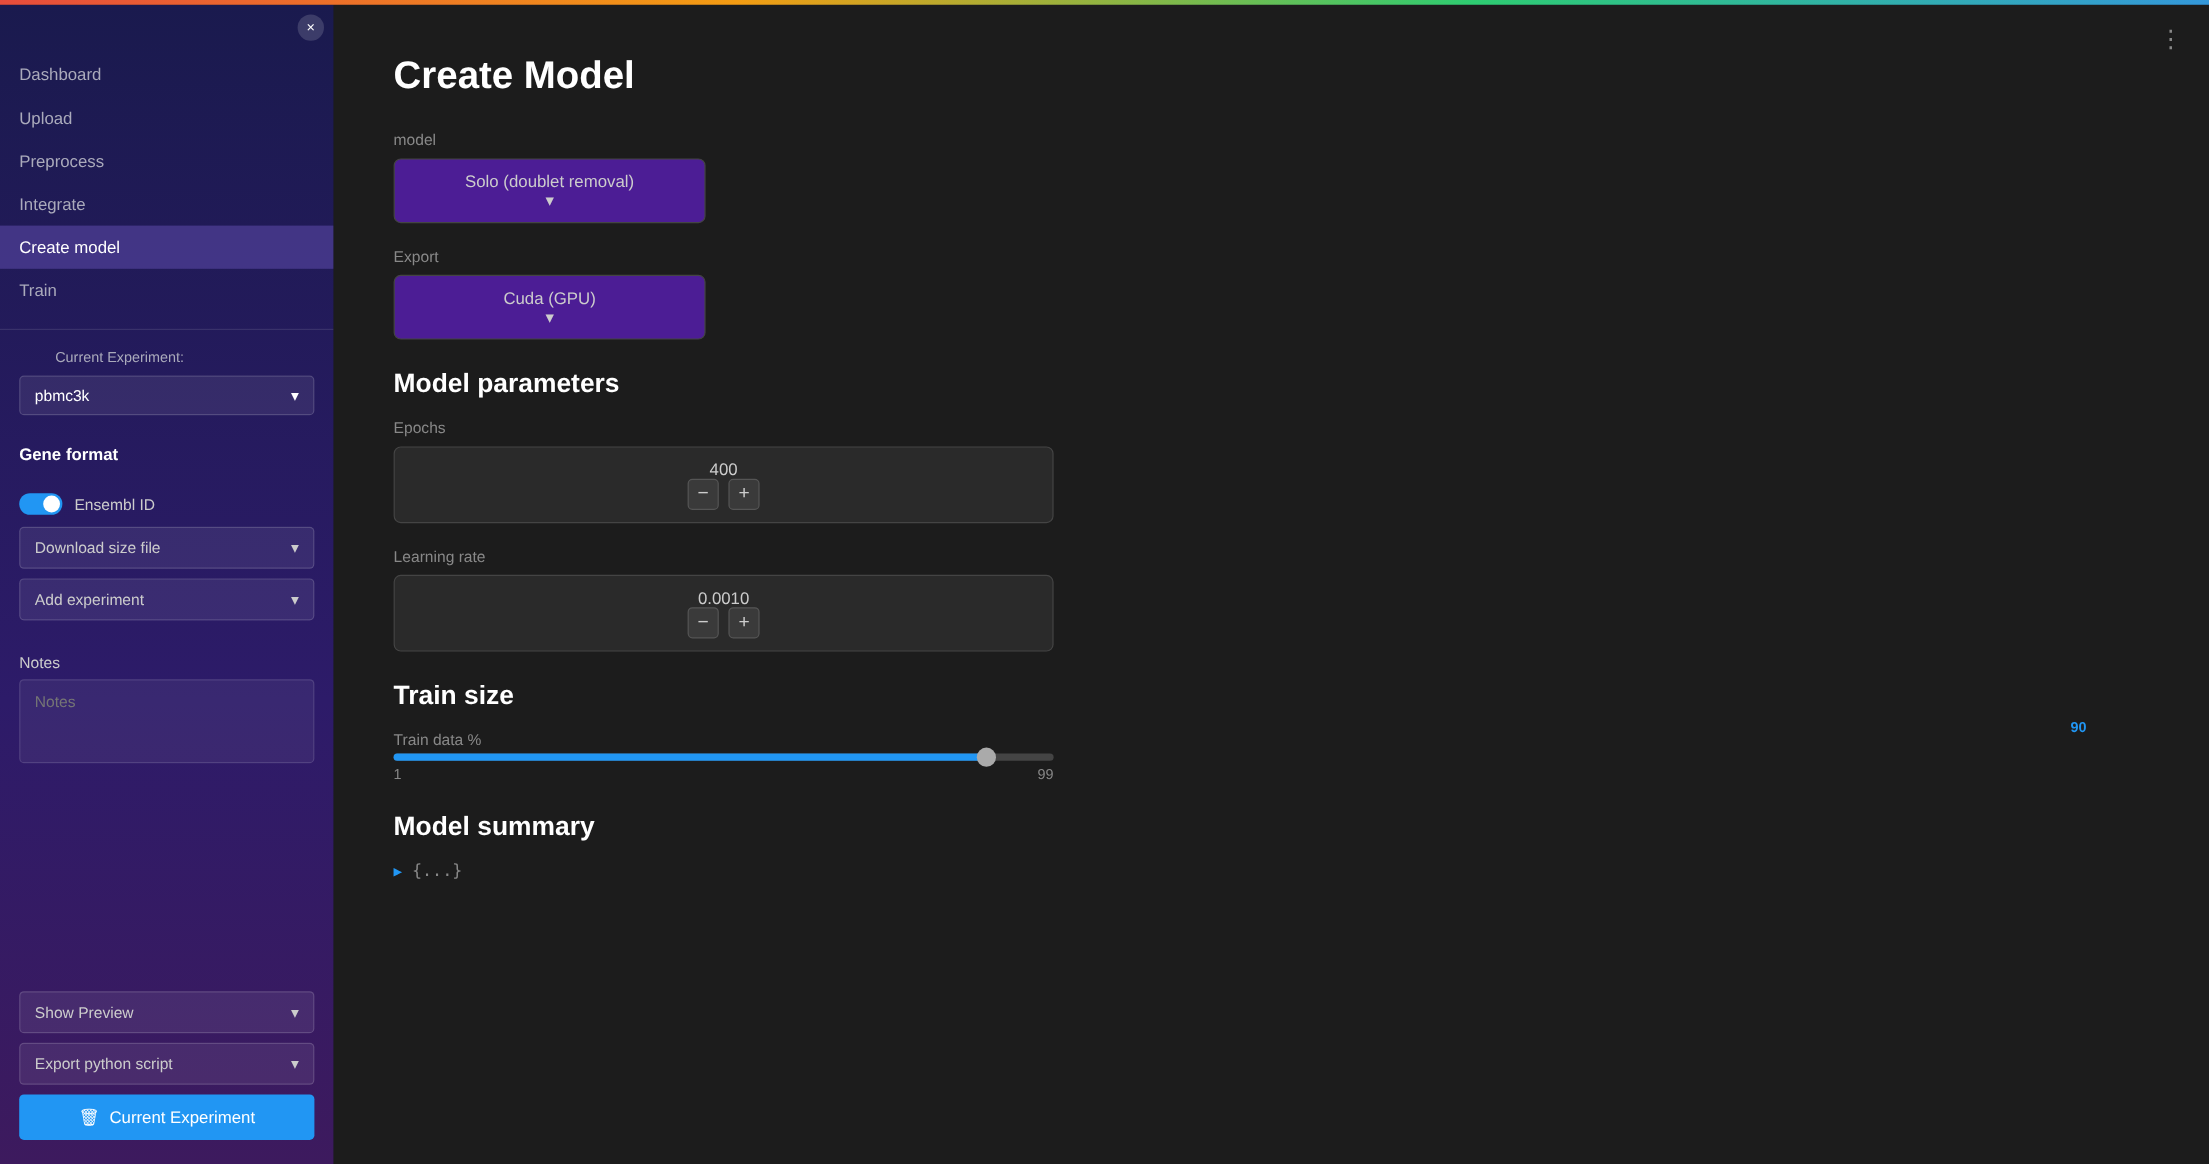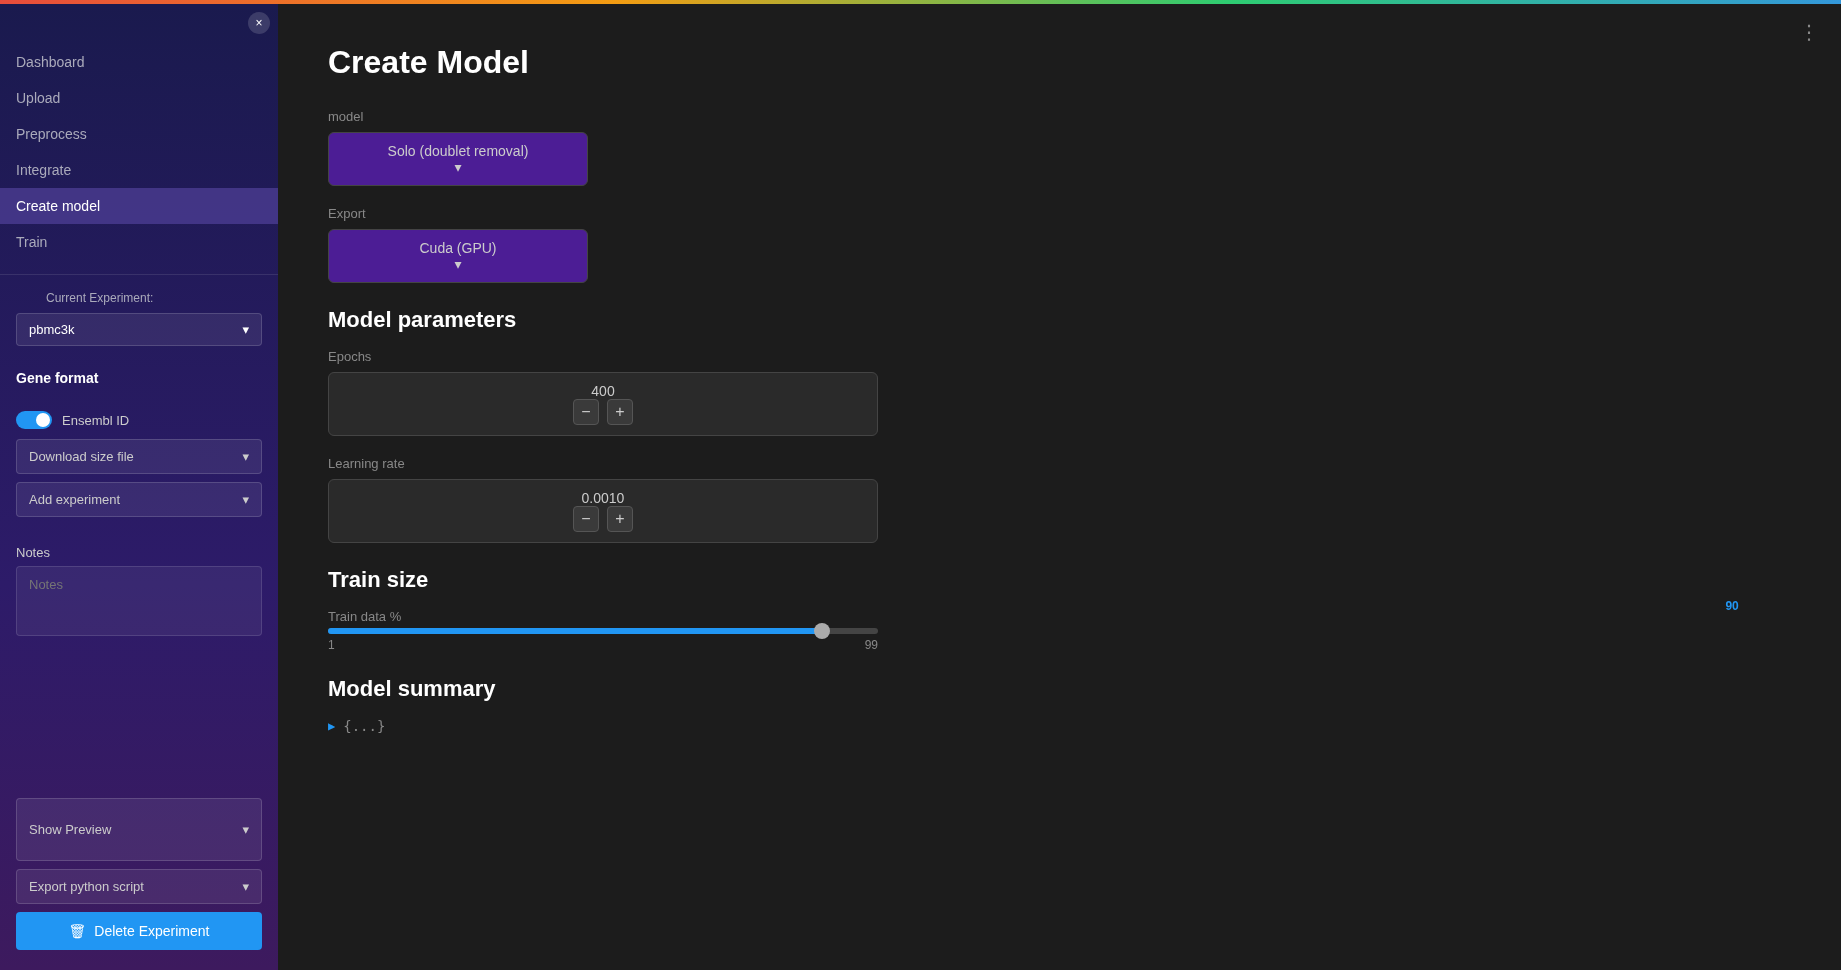--- a/index.html
+++ b/index.html
@@ -179,21 +179,21 @@
       padding: 8px 16px;
       margin-top: auto;
     }
 
     .show-preview-btn {
       width: 100%;
       background: rgba(255,255,255,0.08);
       border: 1px solid rgba(255,255,255,0.15);
       border-radius: 4px;
       color: #ccc;
-      padding: 23px 12px;
+      padding: 9px 12px;
       font-size: 13px;
       display: flex;
       align-items: center;
       justify-content: space-between;
       cursor: pointer;
       margin-bottom: 8px;
     }
 
     .export-btn {
       width: 100%;
@@ -444,21 +444,21 @@
       <div class="show-preview-btn">
         <span>Show Preview</span>
         <span>▾</span>
       </div>
       <div class="export-btn">
         <span>Export python script</span>
         <span>▾</span>
       </div>
       <button class="delete-btn">
         <span>🗑</span>
-        <span>Delete Experiment</span>
+        <span>Current Experiment</span>
       </button>
     </div>
   </div>
 
   <div class="main-content">
     <div class="three-dots">⋮</div>
 
     <h1 class="page-title">Create Model</h1>
 
     <div class="field-label">model</div>

